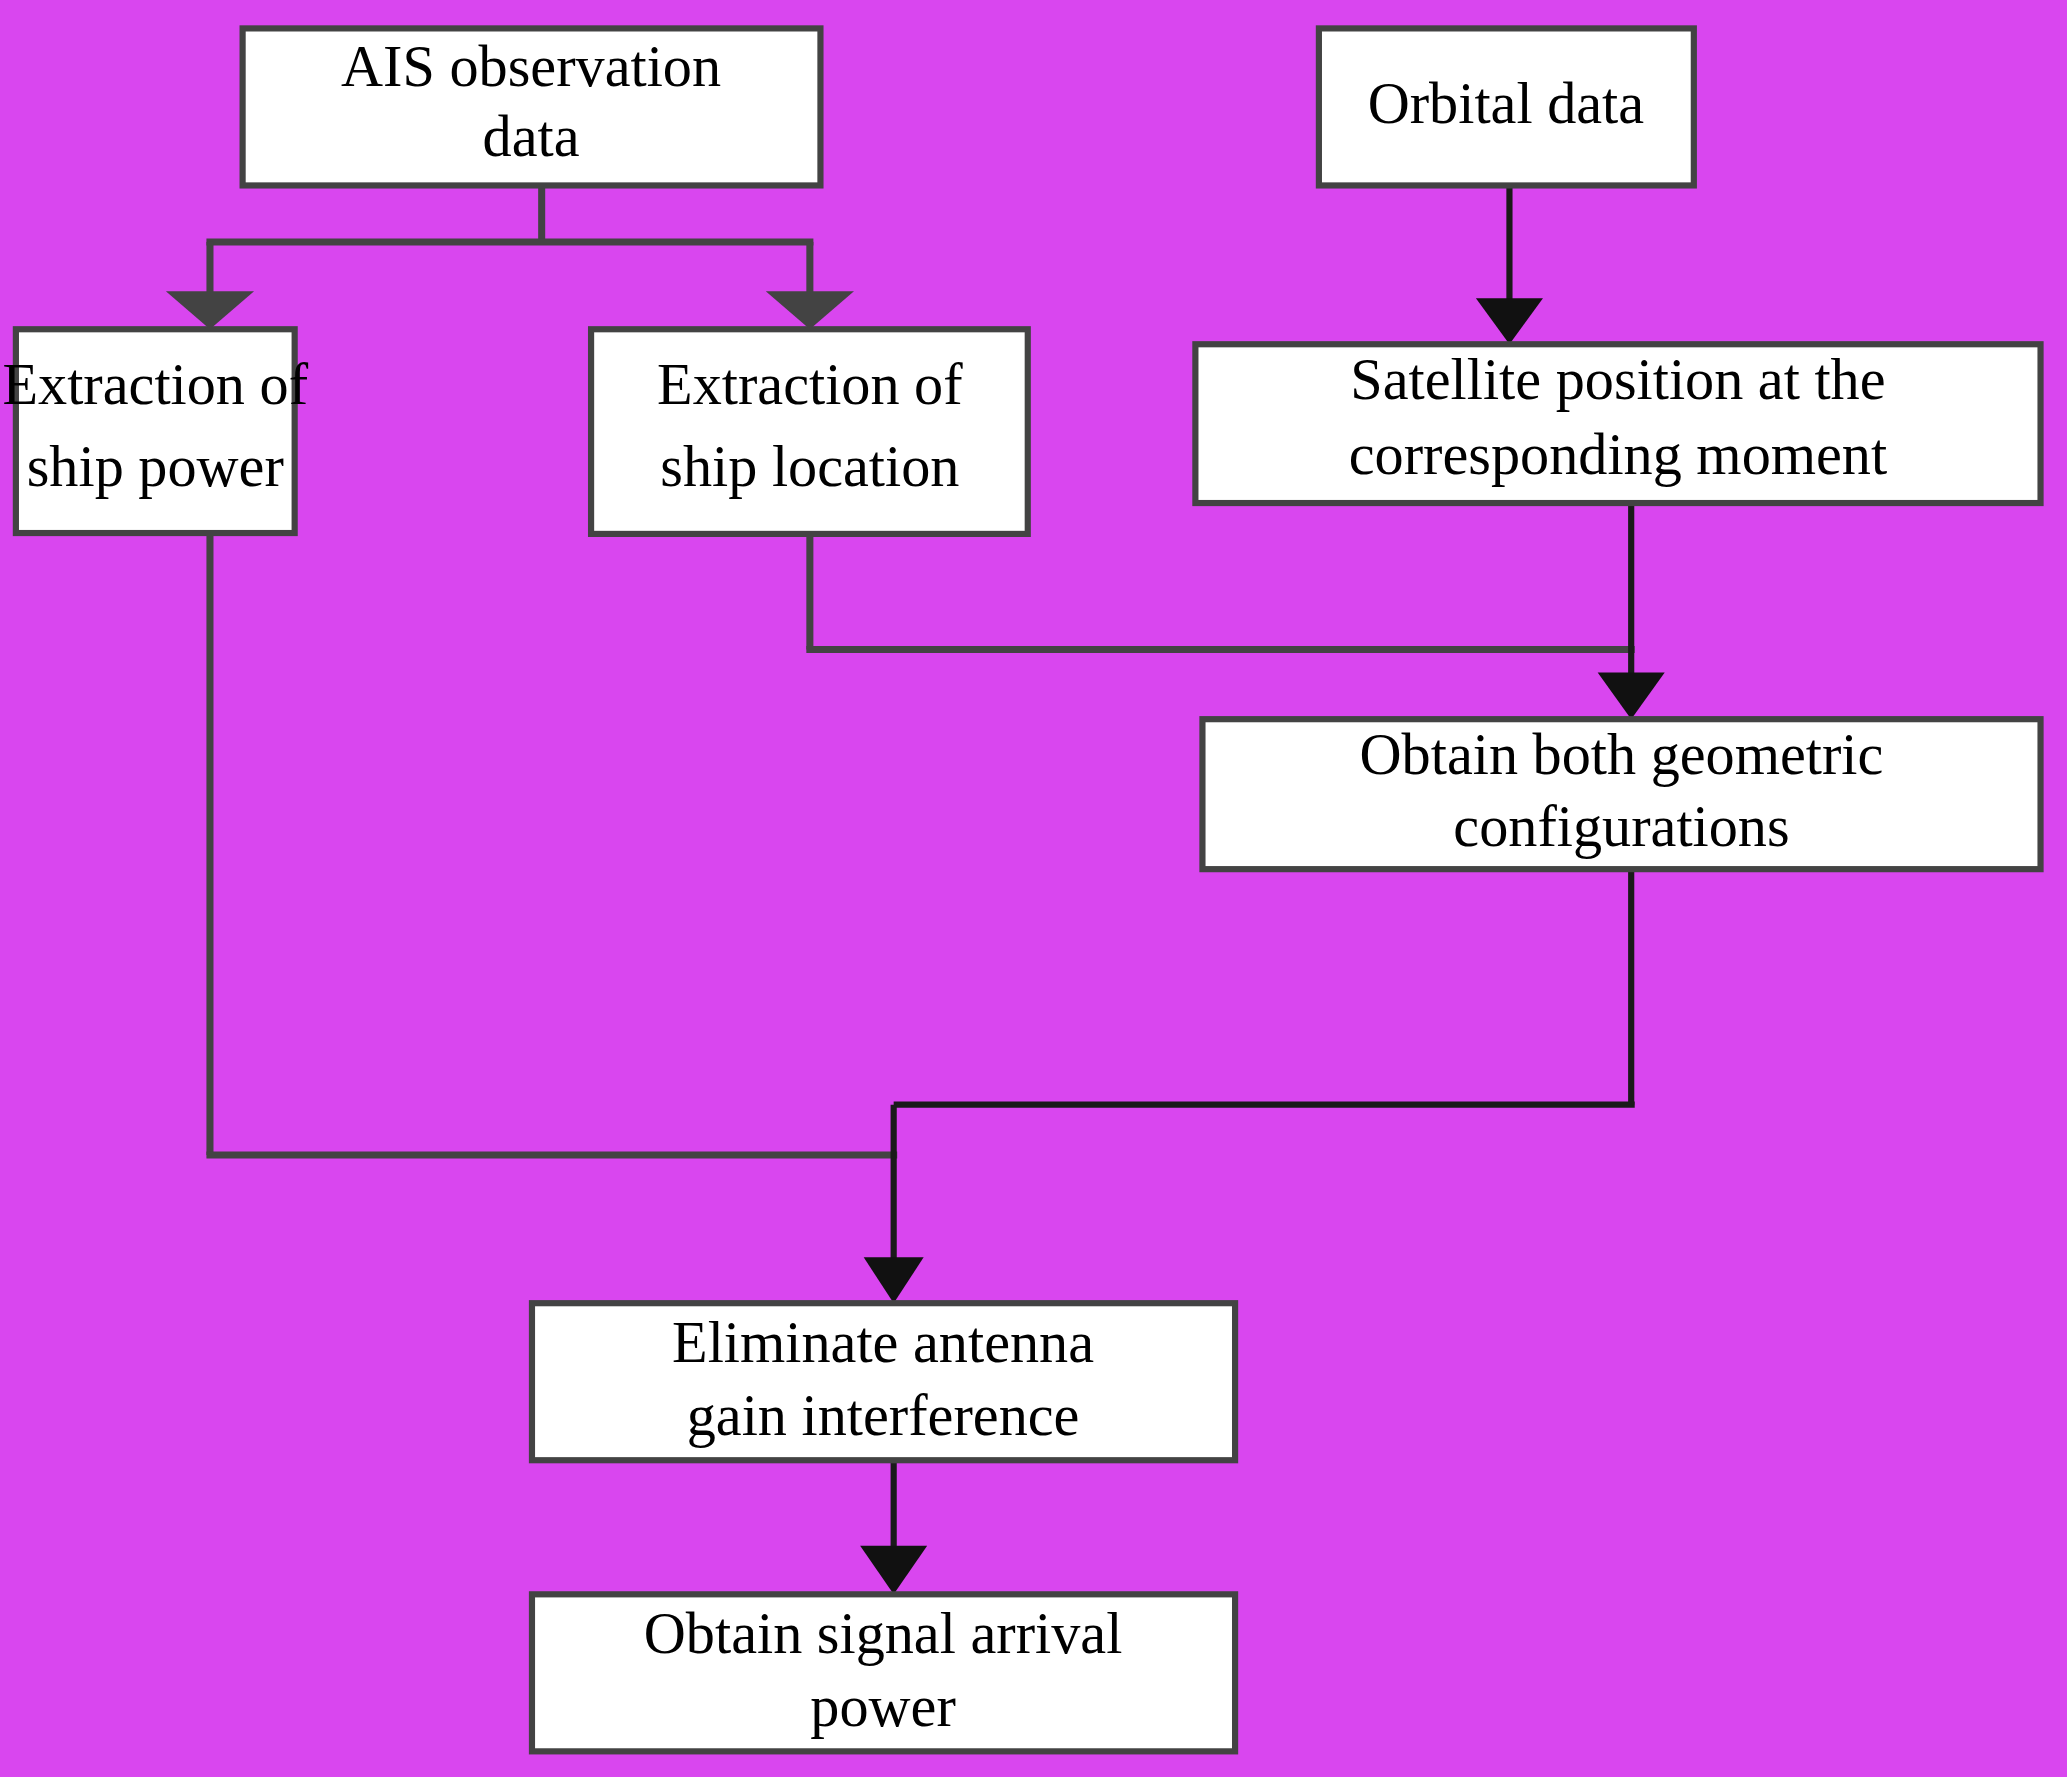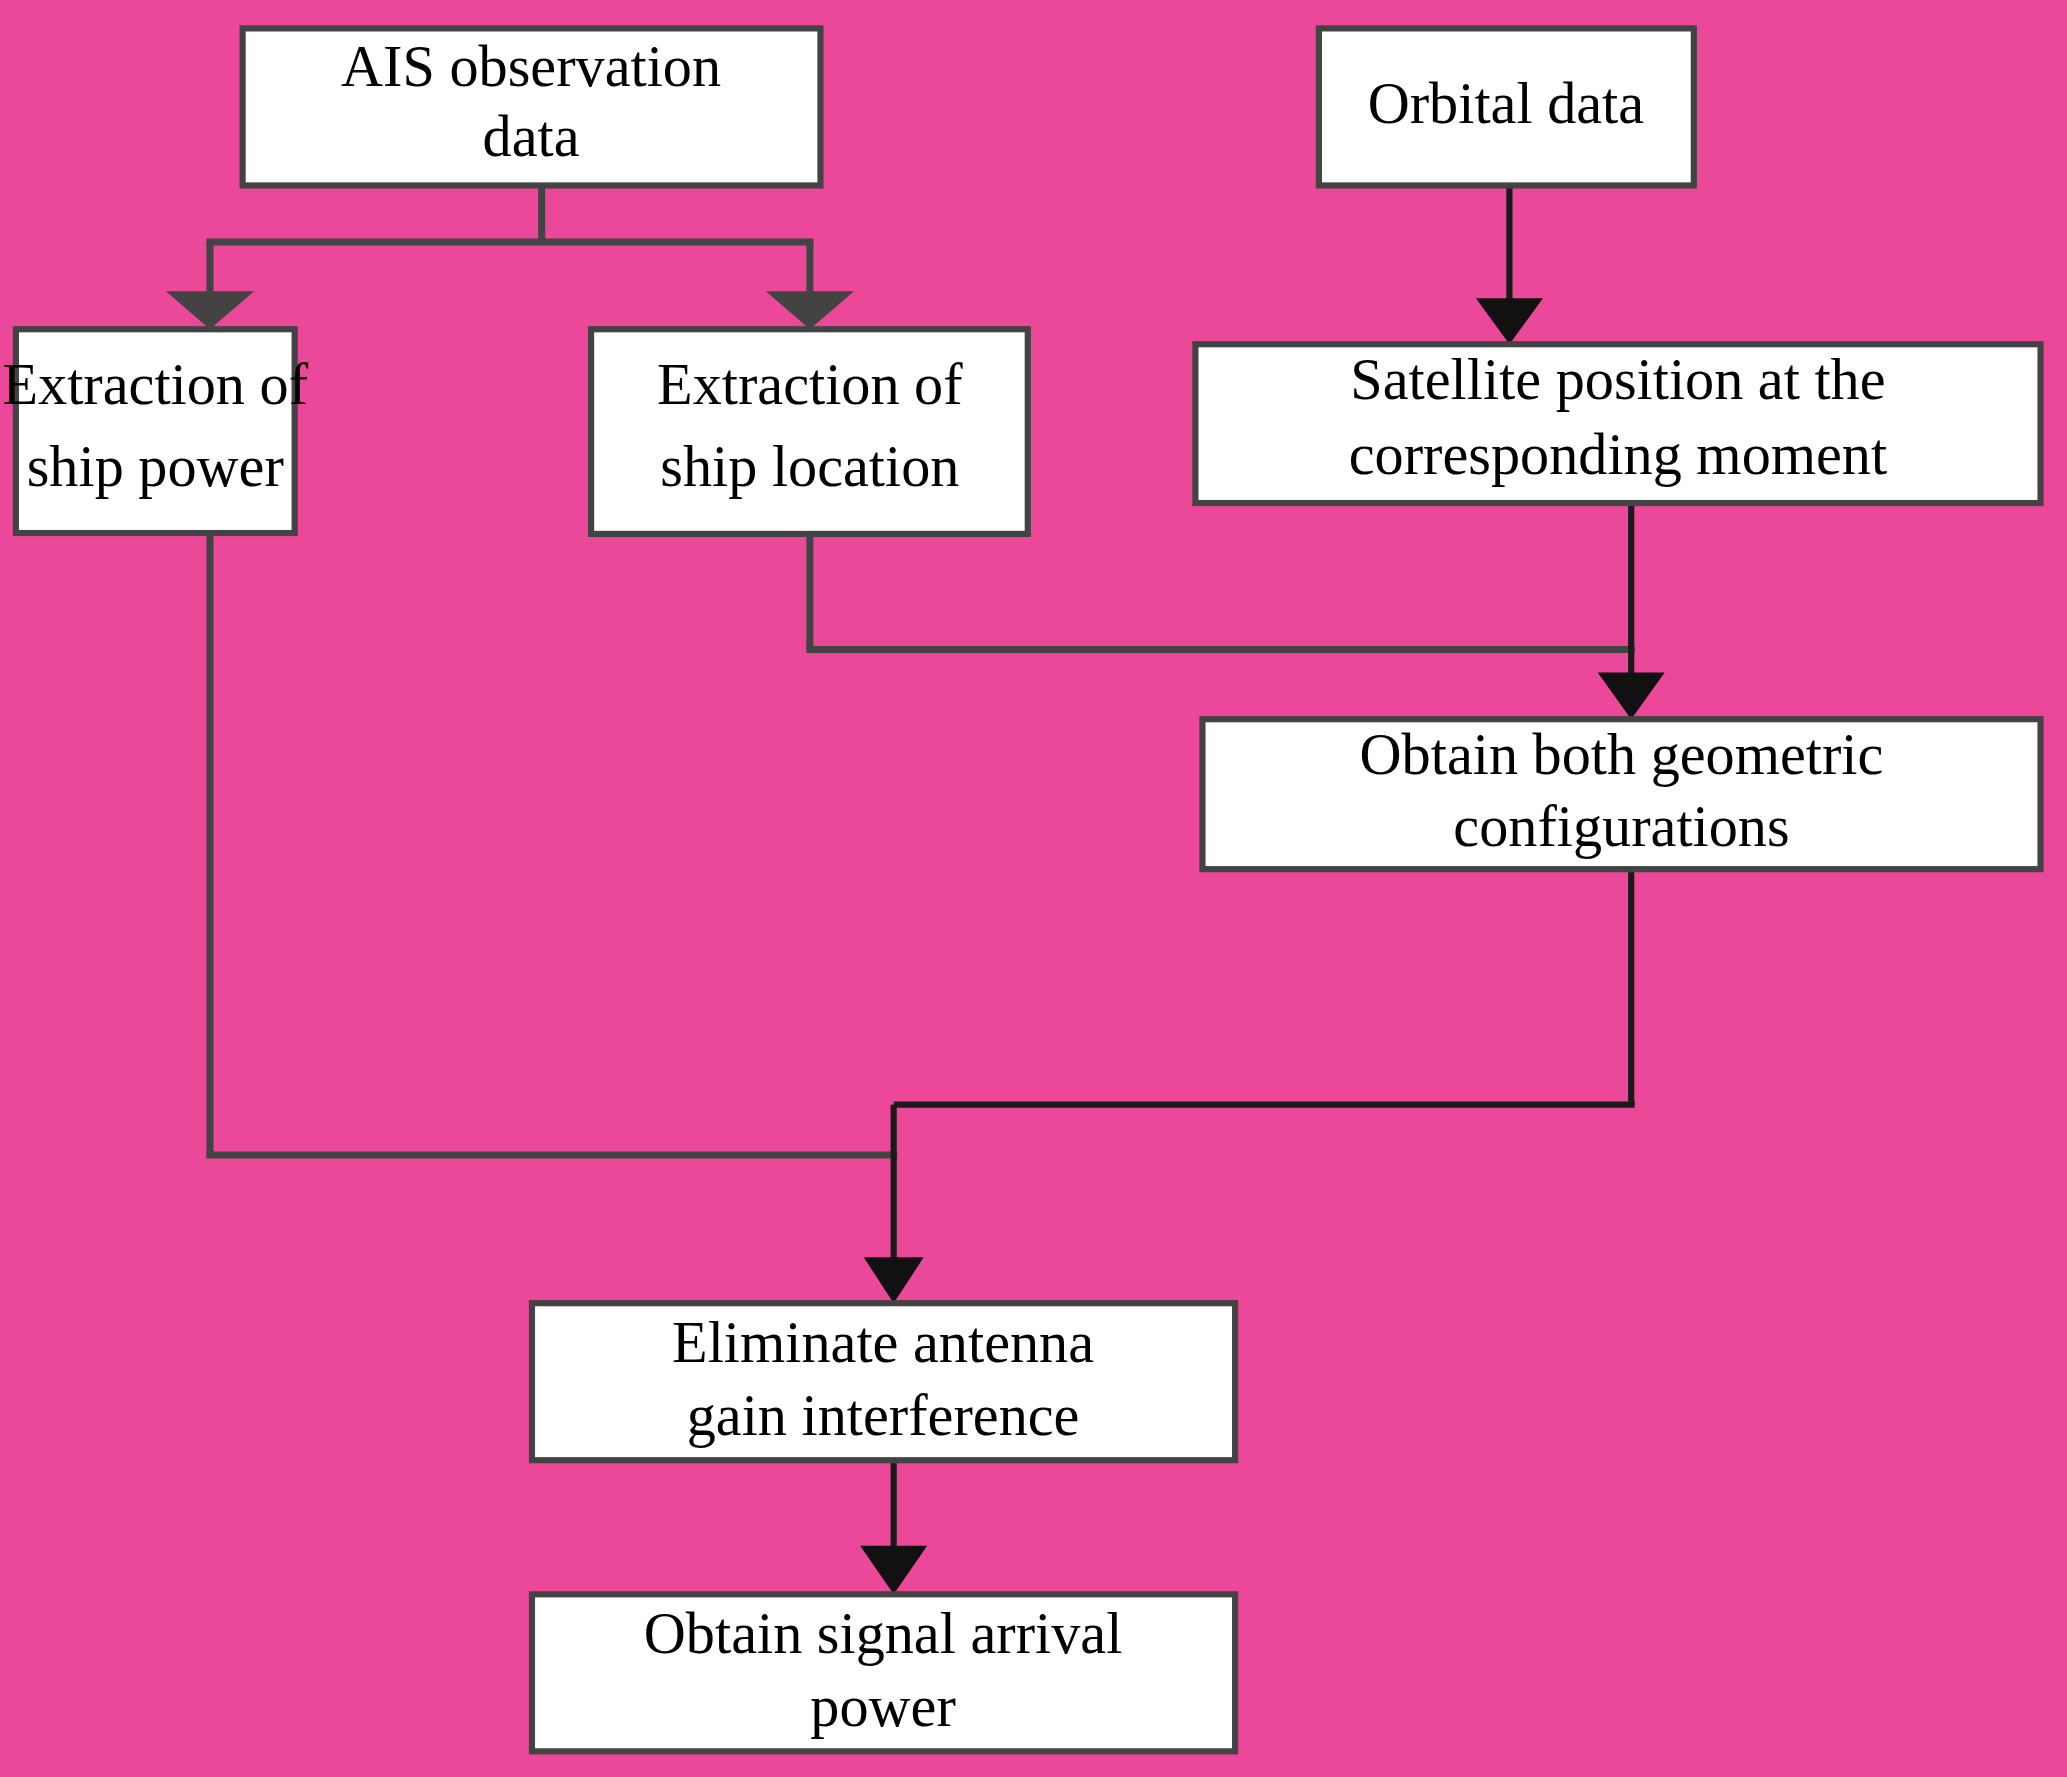--- a/index.html
+++ b/index.html
@@ -11,21 +11,21 @@
   body {
     width: 2067px;
     height: 1778px;
     font-family: "Liberation Serif", "DejaVu Serif", serif;
     overflow: hidden;
   }
   #flowchart-root {
     position: relative;
     width: 2067px;
     height: 1778px;
-    background: #ec4899;
+    background: #d946ef;
   }
   svg.diagram {
     display: block;
     width: 2067px;
     height: 1778px;
   }
   .node-box {
     fill: #ffffff;
     stroke: #434343;
     stroke-width: 7;

